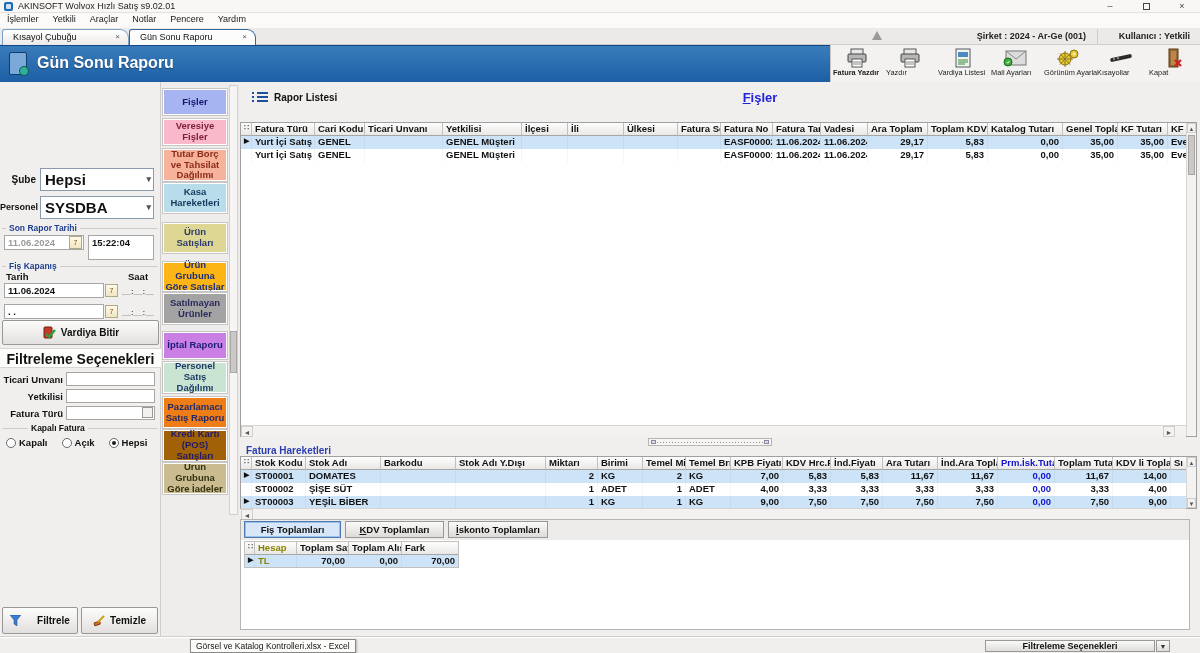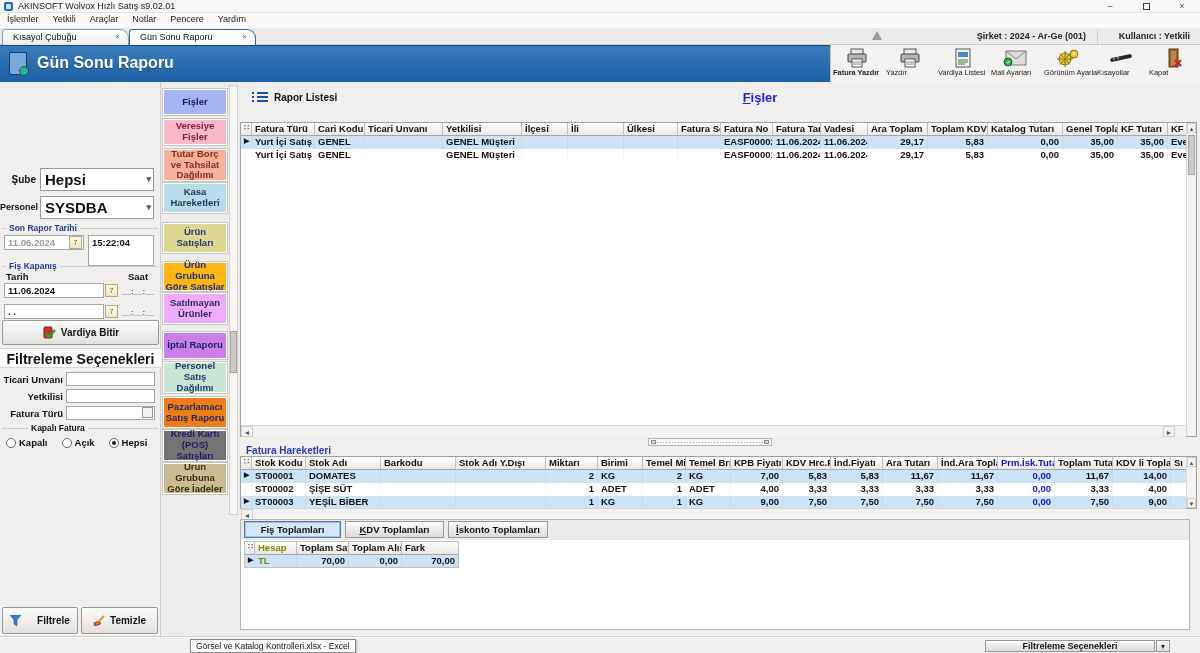--- a/index.html
+++ b/index.html
@@ -214,21 +214,21 @@
 <div class="abs" id="leftpanel">
   <div class="lp-label" style="left:2px; top:92px; width:34px;">Şube</div>
   <div class="combo" style="left:40px; top:86px; width:114px;"><span>Hepsi</span><span class="chev">▾</span></div>
   <div class="lp-label" style="left:0px; top:120px; width:37px; font-size:9px;">Personel</div>
   <div class="combo" style="left:40px; top:114px; width:114px;"><span>SYSDBA</span><span class="chev">▾</span></div>
 
   <div class="groupbox" style="left:2px; top:146px; width:156px; height:32px;">
     <span class="cap">Son Rapor Tarihi</span>
     <div class="field disabled" style="left:2px; top:6px; width:80px; height:15px;">11.06.2024</div>
     <div class="calbtn" style="left:67px; top:7px;">7</div>
-    <div class="field" style="left:86px; top:6px; width:66px; height:31px;">15:22:04</div>
+    <div class="field" style="left:86px; top:6px; width:66px; height:25px;">15:22:04</div>
   </div>
 
   <div class="groupbox" style="left:2px; top:184px; width:156px; height:60px;">
     <span class="cap">Fiş Kapanış</span>
     <div style="position:absolute; left:4px; top:4px; font-weight:bold; font-size:9.5px;">Tarih</div>
     <div style="position:absolute; left:126px; top:4px; font-weight:bold; font-size:9.5px;">Saat</div>
     <div class="field" style="left:2px; top:16px; width:100px; height:15px;">11.06.2024</div>
     <div class="calbtn" style="left:103px; top:17px;">7</div>
     <div class="mask" style="left:120px; top:20px;">__:__:__</div>
     <div class="field" style="left:2px; top:37px; width:100px; height:15px;">. .</div>
@@ -290,25 +290,25 @@
 <div class="abs" id="btncol">
   <div id="col-scroll">
       <div id="col-thumb"></div>
     </div>
 <div class="rbtn" style="top: 7px; height: 26px; background: rgb(167, 180, 242); color: rgb(22, 22, 110);">Fişler</div>
     <div class="rbtn" style="top: 37px; height: 26px; background: rgb(249, 185, 203); color: rgb(130, 31, 61);">Veresiye Fişler</div>
     <div class="rbtn" style="top: 67px; height: 32px; background: rgb(246, 178, 155); color: rgb(140, 43, 26);">Tutar Borç ve Tahsilat Dağılımı</div>
     <div class="rbtn" style="top: 101px; height: 30px; background: rgb(185, 220, 234); color: rgb(18, 58, 94);">Kasa Hareketleri</div>
     <div class="rbtn" style="top: 141px; height: 30px; background: rgb(222, 215, 148); color: rgb(42, 58, 110);">Ürün Satışları</div>
     <div class="rbtn" style="top: 180px; height: 29px; background: rgb(253, 181, 21); color: rgb(26, 47, 122);">Ürün Grubuna Göre Satışlar</div>
-    <div class="rbtn" style="top: 211px; height: 31px; background: #f0abfc; color: rgb(42, 42, 94);">Satılmayan Ürünler</div>
+    <div class="rbtn" style="top: 211px; height: 31px; background: #a3a3a3; color: rgb(42, 42, 94);">Satılmayan Ürünler</div>
     <div class="rbtn" style="top: 250px; height: 27px; background: rgb(201, 127, 227); color: rgb(28, 28, 122);">İptal Raporu</div>
     <div class="rbtn" style="top: 280px; height: 31px; background: rgb(201, 228, 210); color: rgb(29, 59, 102);">Personel Satış Dağılımı</div>
     <div class="rbtn" style="top: 315px; height: 31px; background: rgb(239, 125, 23); color: rgb(34, 42, 102);">Pazarlamacı Satış Raporu</div>
-    <div class="rbtn" style="top: 348px; height: 31px; background: #737373; color: rgb(32, 26, 102);">Kredi Kartı (POS) Satışları</div>
+    <div class="rbtn" style="top: 348px; height: 31px; background: #a16207; color: rgb(32, 26, 102);">Kredi Kartı (POS) Satışları</div>
     <div class="rbtn" style="top: 381px; height: 31px; background: rgb(202, 188, 144); color: rgb(51, 49, 15);">Ürun Grubuna Göre İadeler</div>
   </div>
 
 <div class="abs" id="main">
   <div class="abs" id="rl-icon">
     <span class="bar" style="top:1px"></span>
       <span class="bar" style="top:5px"></span>
       <span class="bar" style="top:9px"></span>
     <span class="dot" style="top:1px"></span>
       <span class="dot" style="top:5px"></span>

